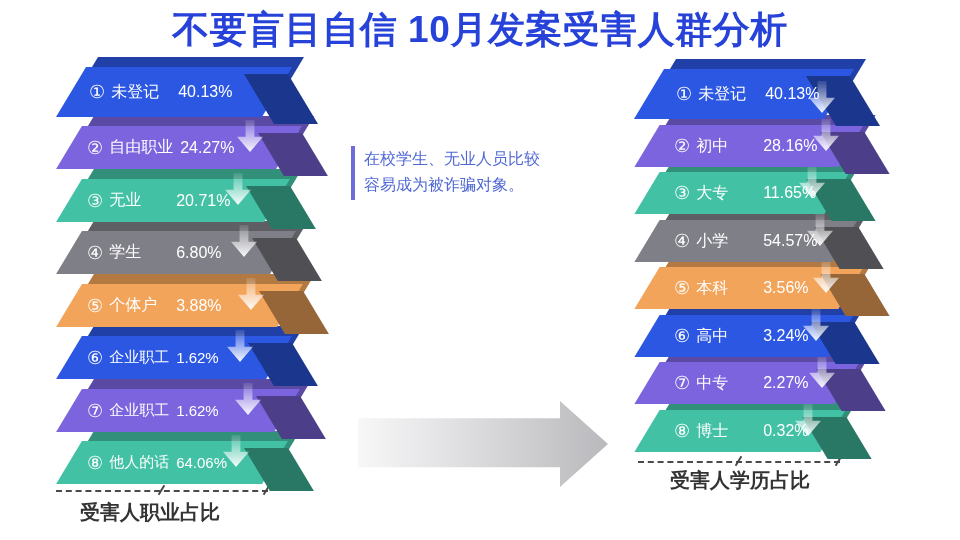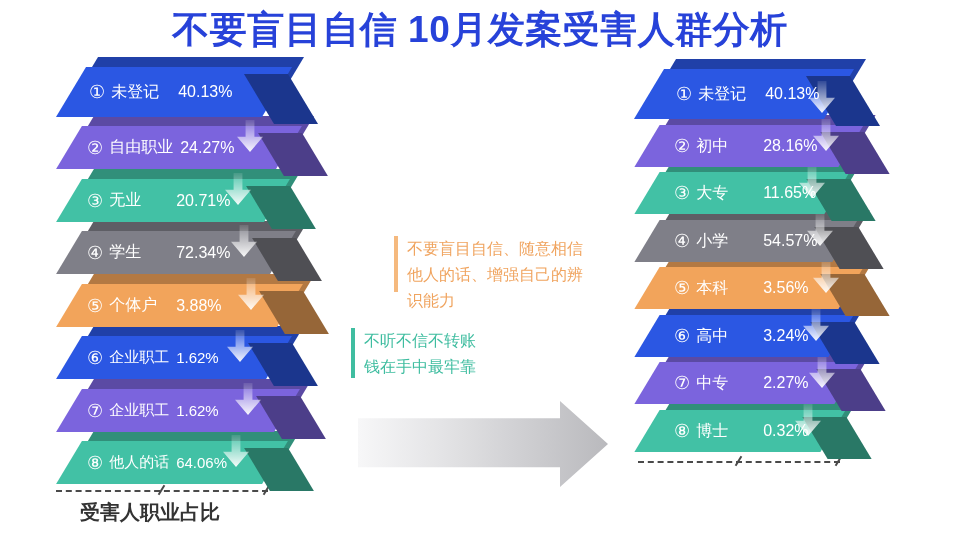--- a/index.html
+++ b/index.html
@@ -94,21 +94,21 @@
       </div>
     <div class="darr"></div>
   </div>
   <div class="plate l3">
     <div class="shadow" style="background-color: rgb(127, 127, 136);"></div>
     <div class="skin" style="background-color: rgb(127, 127, 136);"></div>
     <div class="fold" style="background-color: rgb(127, 127, 136);"></div>
     <div class="row">
         <span class="num">④</span>
         <span class="nm">学生</span>
-        <span class="pct">72.34%</span>
+        <span class="pct">6.80%</span>
       </div>
     <div class="darr"></div>
   </div>
   <div class="plate l4">
     <div class="shadow" style="background-color: rgb(242, 164, 91);"></div>
     <div class="skin" style="background-color: rgb(242, 164, 91);"></div>
     <div class="fold" style="background-color: rgb(242, 164, 91);"></div>
     <div class="row">
         <span class="num">⑤</span>
         <span class="nm">个体户</span>
@@ -241,27 +241,22 @@
 
   <div class="dash" id="dash-left">
       <i class="mid"></i>
       <i class="end"></i>
     </div>
   <div class="dash" id="dash-right">
       <i class="mid"></i>
       <i class="end"></i>
     </div>
   <div class="caption" id="cap-left">受害人职业占比</div>
-
-  <div class="note" id="note1">
-    <div class="bar" style="background-color: rgb(245, 185, 126);"></div>
-    <div class="txt" style="color: rgb(240, 164, 95);">不要盲目自信、随意相信
-他人的话、增强自己的辨
-识能力</div>
-  </div>
-  <div class="note" id="note2">
-    <div class="bar" style="background-color: rgb(63, 189, 160);"></div>
-    <div class="txt" style="color: rgb(63, 189, 160);">不听不信不转账
-钱在手中最牢靠</div>
+  <div class="caption" id="cap-right">受害人学历占比</div>
+
+  <div class="note" id="note0">
+    <div class="bar" style="background-color: rgb(108, 108, 219);"></div>
+    <div class="txt" style="color: rgb(80, 104, 212);">在校学生、无业人员比较
+容易成为被诈骗对象。</div>
   </div>
 
   <div id="bigarrow"></div>
 </div>
 
 </body></html>

